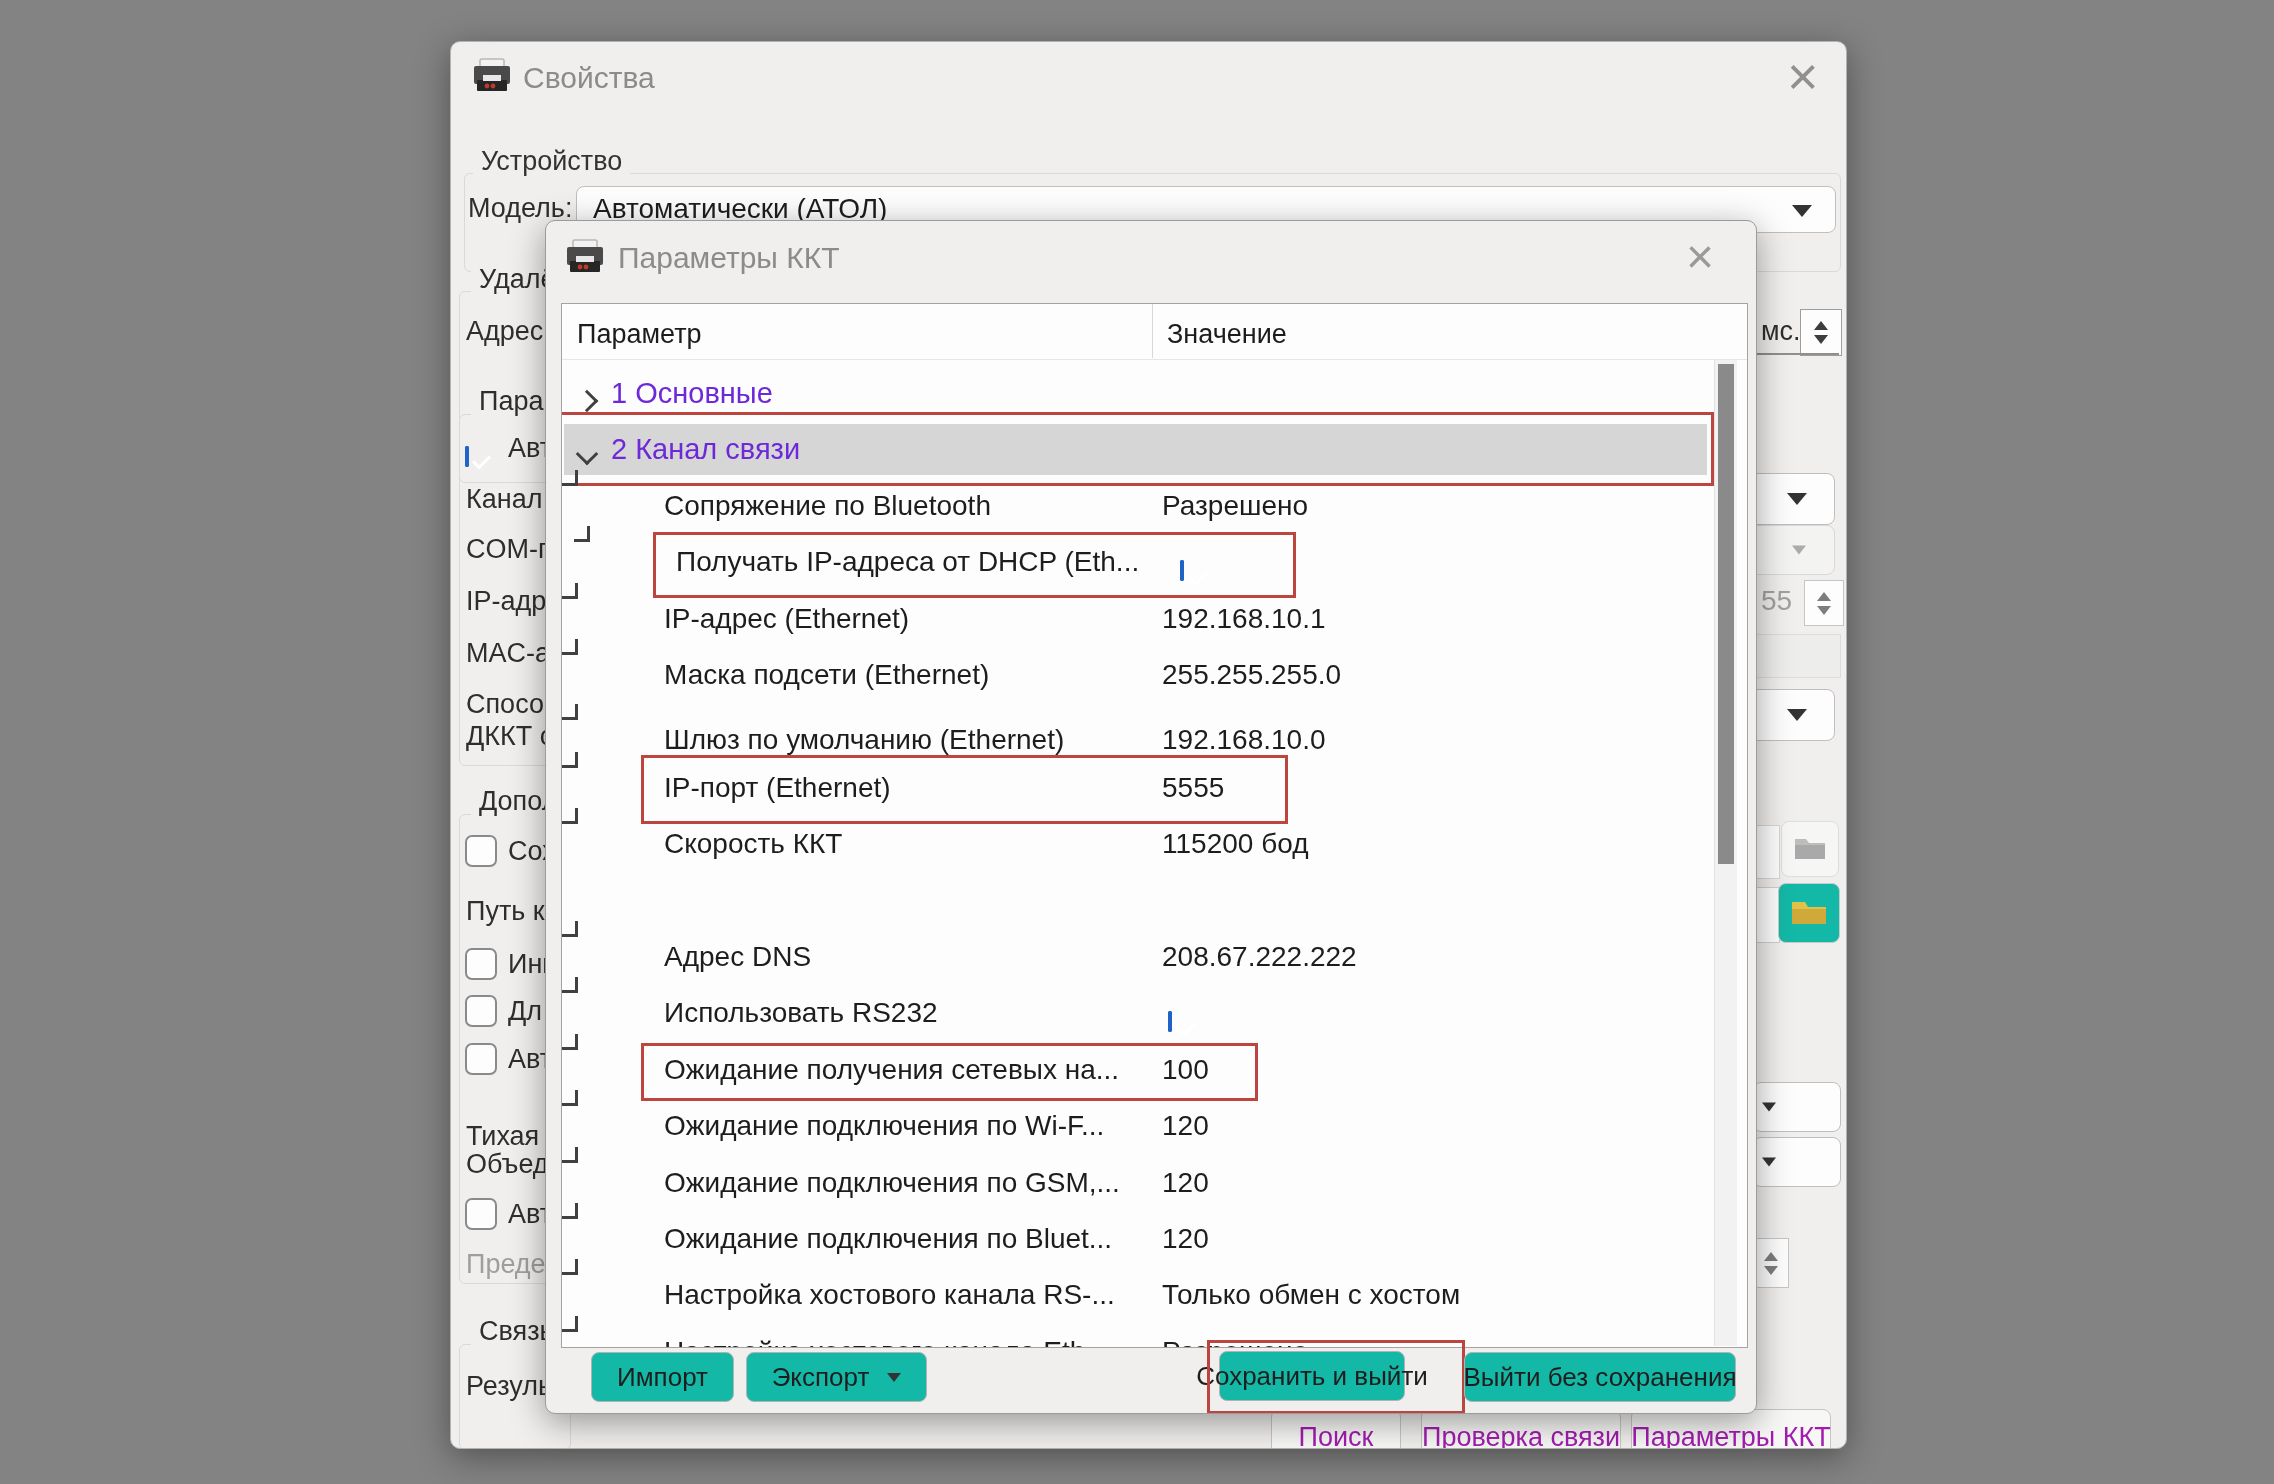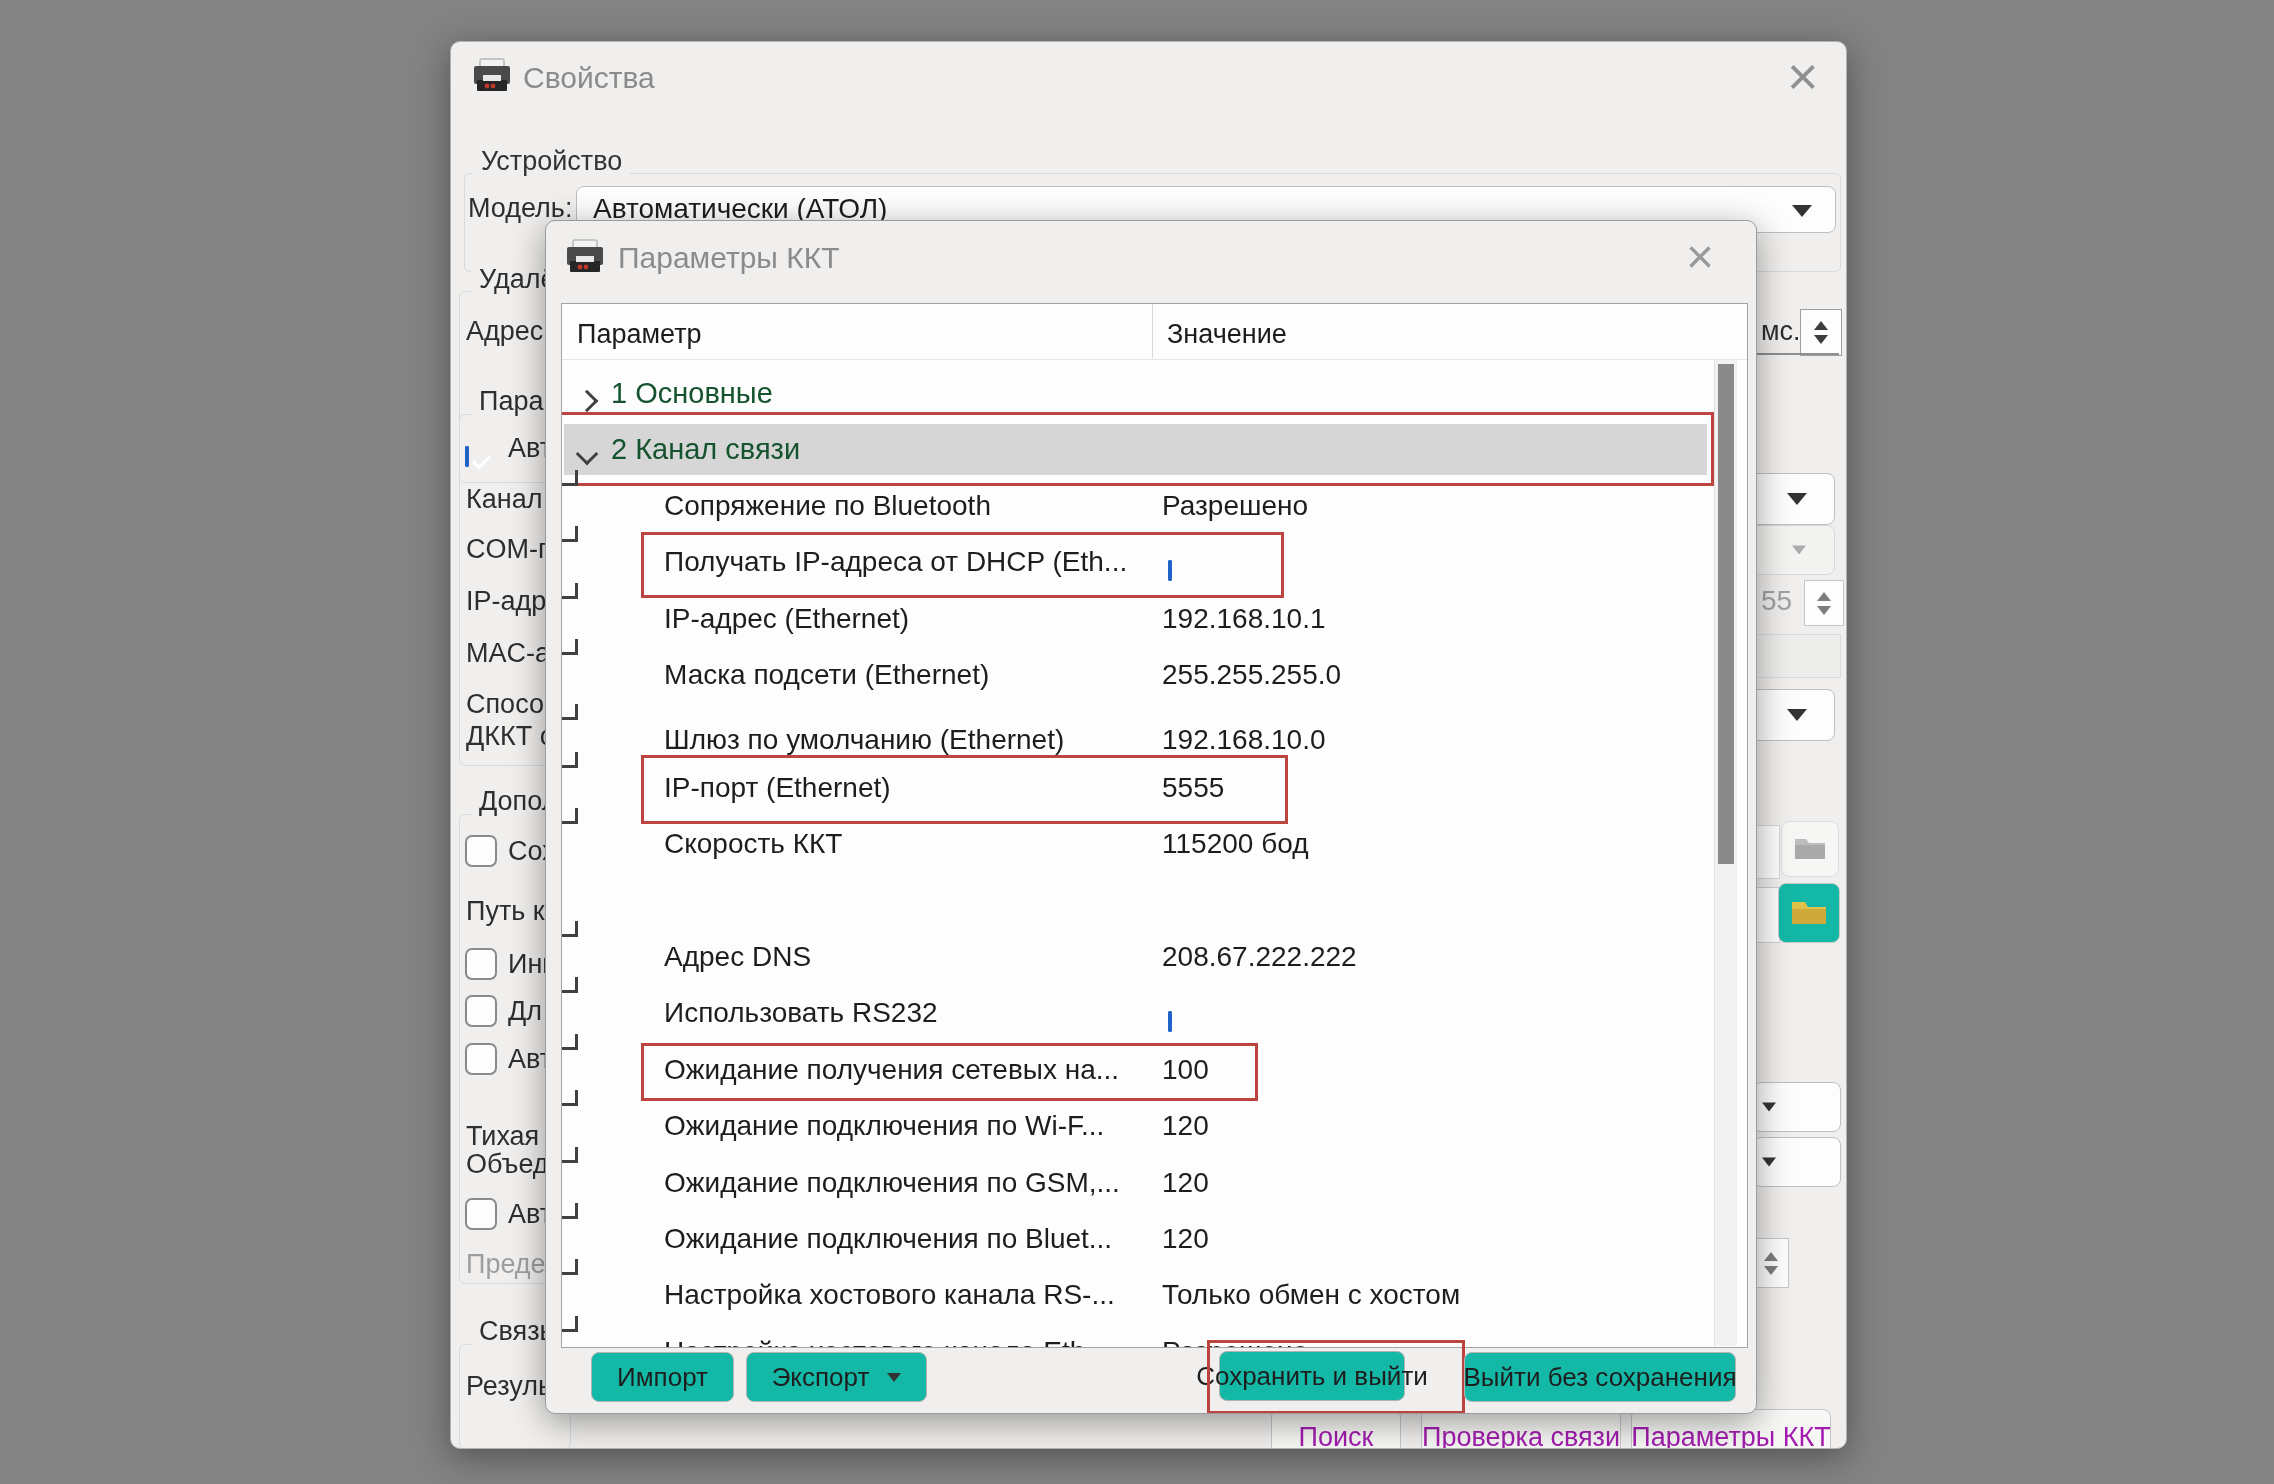--- a/index.html
+++ b/index.html
@@ -29,21 +29,21 @@
   .cb.on::after{content:"";position:absolute;left:6px;top:7px;width:14px;height:7px;border-left:3px solid #fff;border-bottom:3px solid #fff;transform:rotate(-45deg);}
   .cb.lg{width:35px;height:35px;}
   .cb.lg.on::after{left:7px;top:8px;width:15px;height:8px;}
   .chev{display:inline-block;width:13px;height:13px;border-right:3px solid #404040;border-bottom:3px solid #404040;}
   .chev.r{transform:rotate(-45deg);}
   .chev.d{transform:rotate(45deg);}
   .table{background:#fdfdfd;border:1px solid #a3a3a3;overflow:hidden;}
   .th{font-size:27px;color:#1c1c1c;}
   .row{position:absolute;left:0;width:1152px;height:57px;}
   .sel-bg{position:absolute;left:2px;top:3px;width:1143px;height:51px;background:var(--sel);}
-  .row .glabel{font-size:29px;color:#14532d;}
+  .row .glabel{font-size:29px;color:#6d28d9;}
   .row .clabel{font-size:28px;color:#1d1d1d;}
   .row .cvalue{font-size:28px;color:#1d1d1d;}
   .ann{position:absolute;border:3px solid var(--ann);pointer-events:none;background:transparent;}
   .btn{background:#14b8a6;border:1px solid #b3b3b3;border-radius:8px;display:flex;align-items:center;justify-content:center;font-size:26px;color:#1e1e1e;box-sizing:border-box;white-space:nowrap;}
   .pbtn{background:#f7f7f5;border:1px solid #c6c6c6;border-radius:8px;display:flex;align-items:flex-start;justify-content:center;padding-top:12px;font-size:27px;color:#a21caf;box-sizing:border-box;white-space:nowrap;}
   .scroll-track{background:#f2f2f2;border-left:1px solid #e2e2e2;}
   .scroll-thumb{background:#8a8a8a;}
   .hline{background:#8f8f8f;}
 </style>
 </head>
@@ -261,21 +261,21 @@
 
       <span class="ann" style="left: -11px; top: -9px; width: 1157px; height: 68px;"></span>
     </div>
           <div class="row" style="top: 173.8px;">
 
       <span class="cy chev" hidden=""></span>
       <span class="cy clabel" style="left: 102px; top: 28px;">Сопряжение по Bluetooth</span>
       <span class="cy cvalue" style="left: 600px; top: 28px;">Разрешено</span>
 
     </div>
-          <div class="row" style="top: 230.2px;">
+          <div class="row" style="top: 230.2px; margin-left: 12px;">
       
       <span class="cy chev" hidden=""></span>
       <span class="cy clabel" style="left: 102px; top: 28px;">Получать IP-адреса от DHCP (Eth...</span>
       
       <span class="cy cb lg on" style="left: 606px; top: 28px;"></span>
       <span class="ann" style="left: 79px; top: -2px; width: 637px; height: 60px;"></span>
     </div>
           <div class="row" style="top: 286.6px;">
 
       <span class="cy chev" hidden=""></span>

